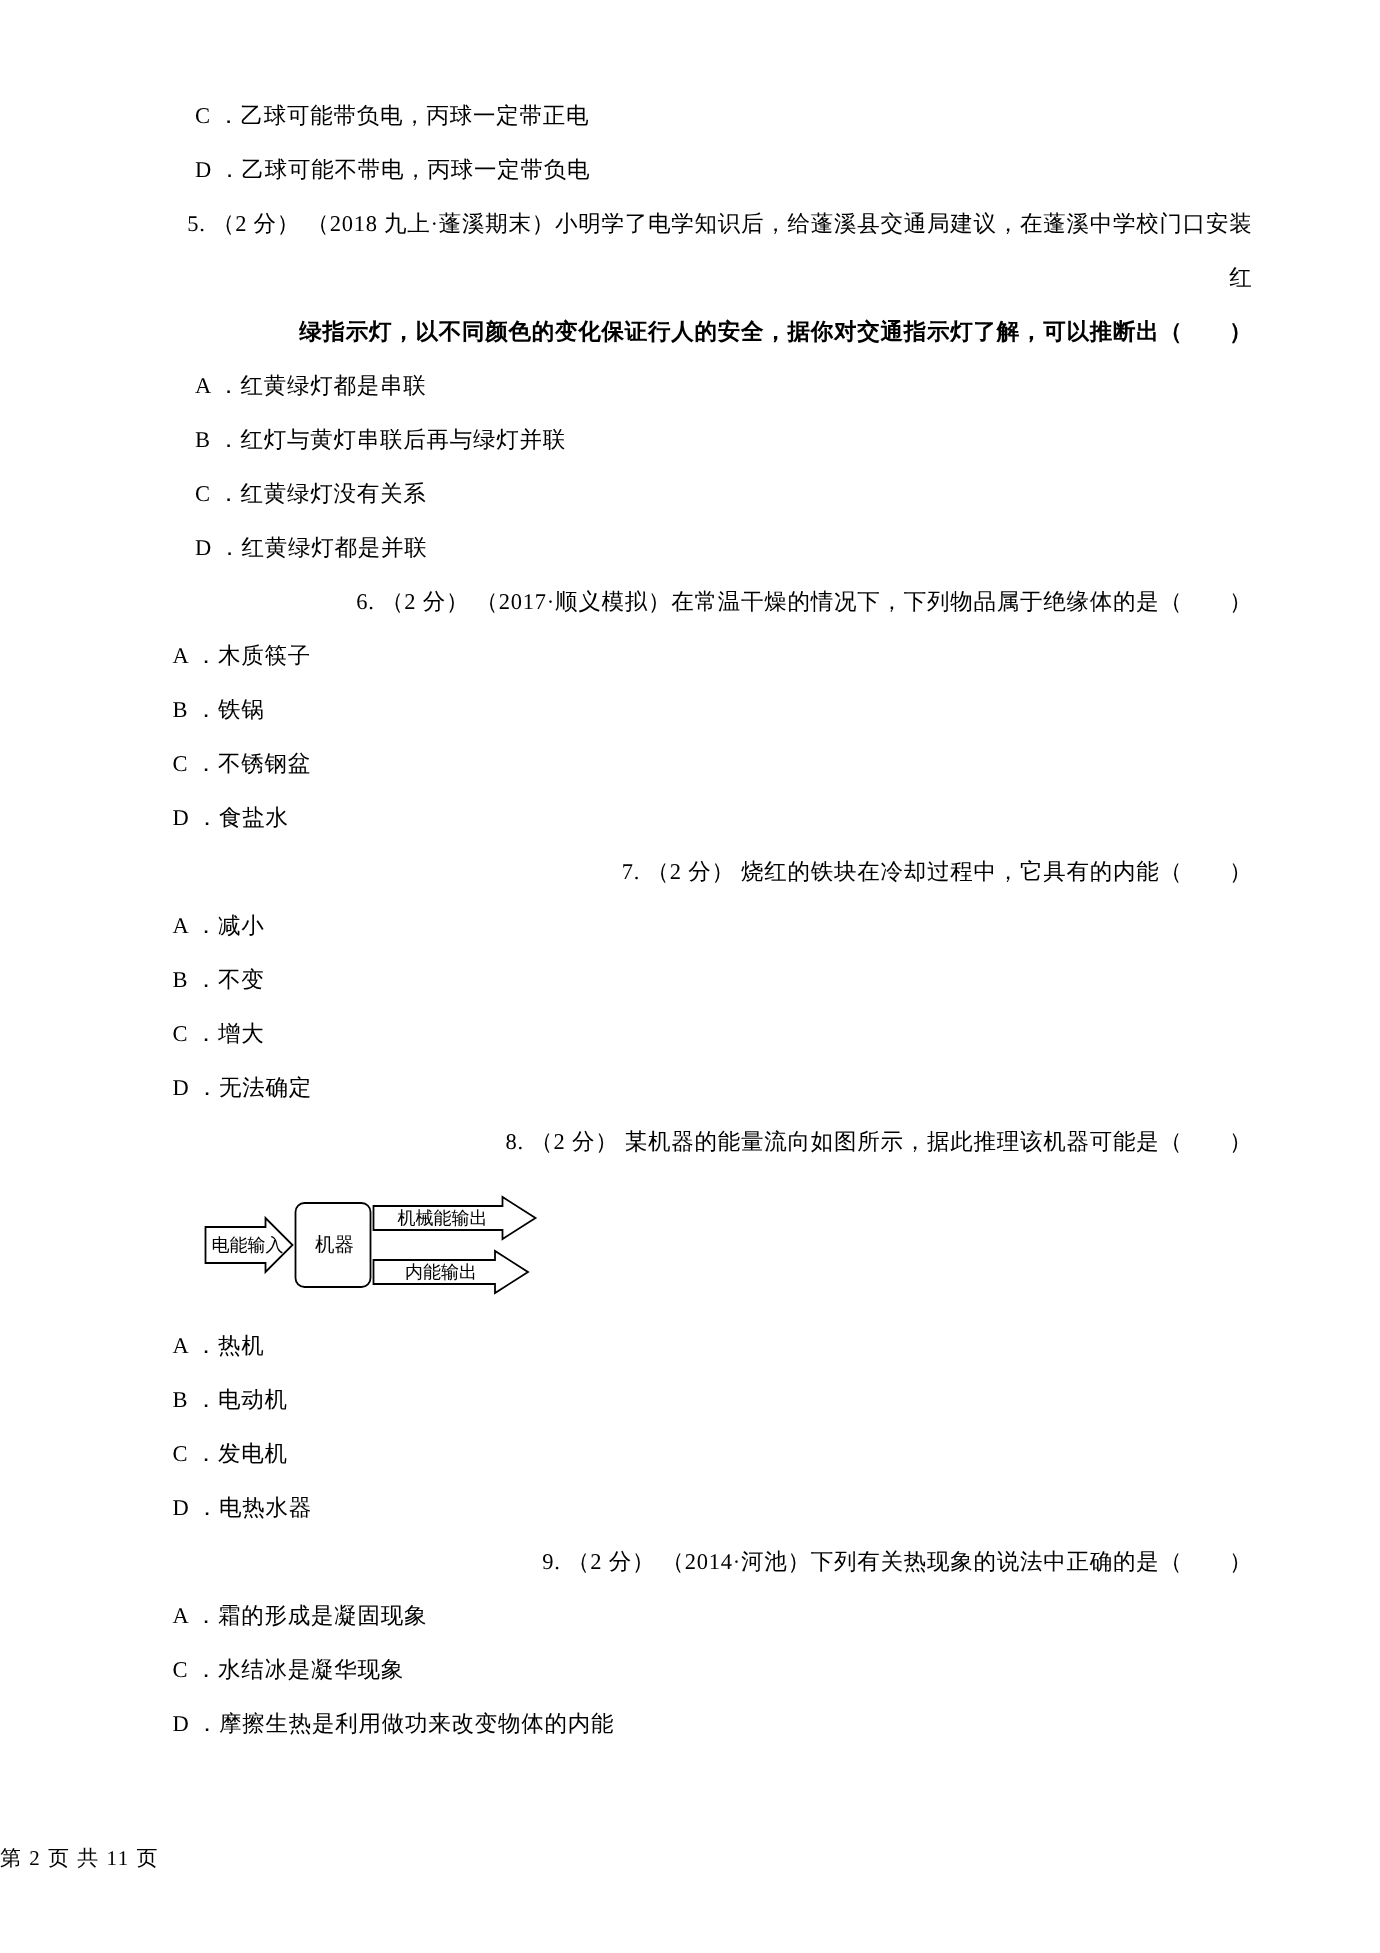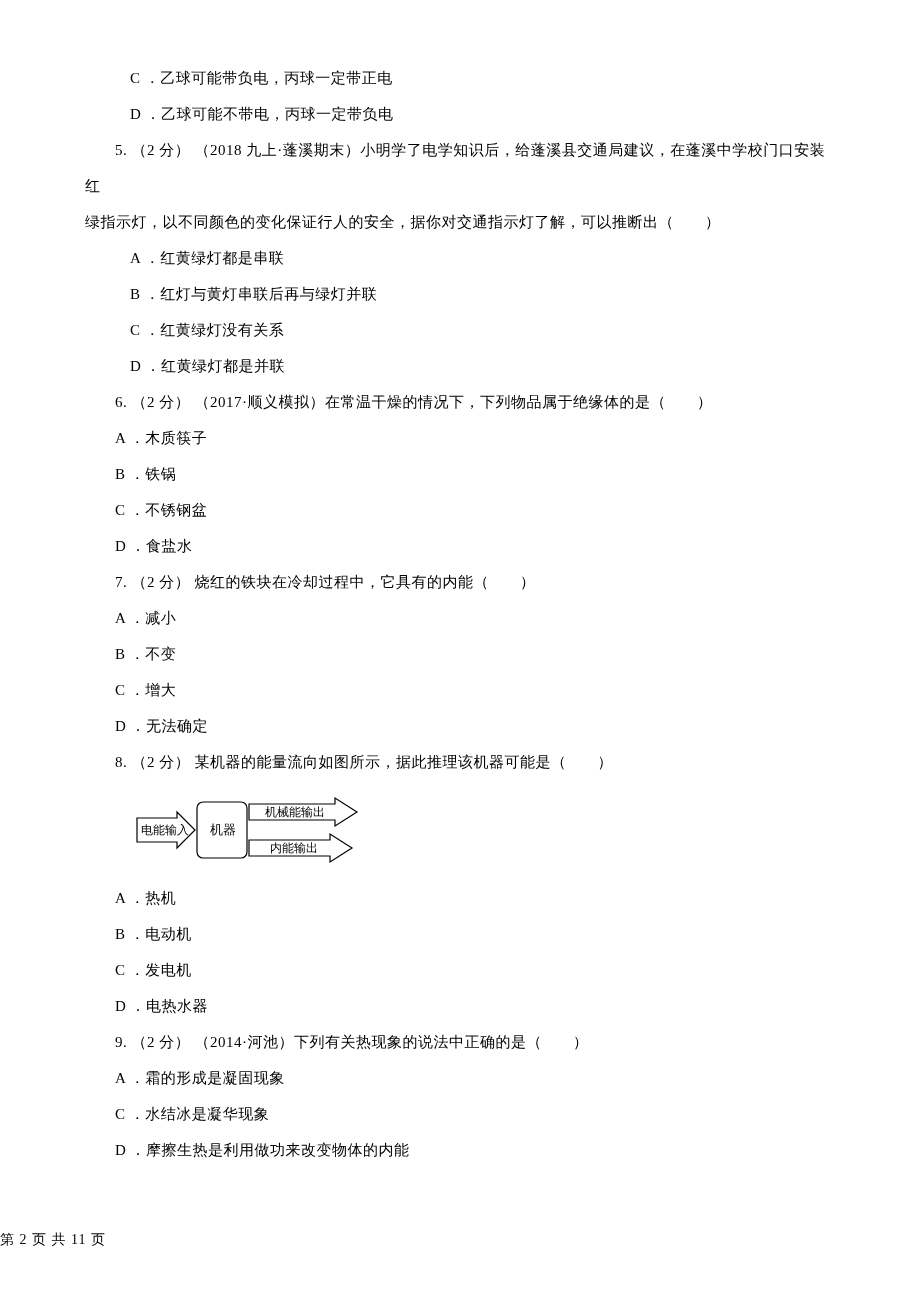--- a/index.html
+++ b/index.html
@@ -15,20 +15,21 @@
       width: 920px;
       min-height: 1302px;
       box-sizing: border-box;
       padding: 60px 85px 56px 85px;
       position: relative;
     }
     .para {
       text-indent: 2em;
       margin: 0;
       letter-spacing: 0.5px;
+      text-align: right;
     }
     .para-noindent {
       text-indent: 0;
       margin: 0;
       padding-left: 2em;
       letter-spacing: 0.5px;
     }
     .option {
       padding-left: 3em;
       margin: 0;
@@ -52,21 +53,21 @@
   </style>
 </head>
 <body>
 
 <div class="page">
 
   <p class="option">C ．乙球可能带负电，丙球一定带正电</p>
   <p class="option">D ．乙球可能不带电，丙球一定带负电</p>
 
   <p class="para">5.  （2 分） （2018 九上·蓬溪期末）小明学了电学知识后，给蓬溪县交通局建议，在蓬溪中学校门口安装红</p>
-  <p class="para" style="text-indent:0;">绿指示灯，以不同颜色的变化保证行人的安全，据你对交通指示灯了解，可以推断出（　　）</p>
+  <p class="para" style="text-indent:0;font-weight:bold;">绿指示灯，以不同颜色的变化保证行人的安全，据你对交通指示灯了解，可以推断出（　　）</p>
   <p class="option">A ．红黄绿灯都是串联</p>
   <p class="option">B ．红灯与黄灯串联后再与绿灯并联</p>
   <p class="option">C ．红黄绿灯没有关系</p>
   <p class="option">D ．红黄绿灯都是并联</p>
 
   <p class="para">6.  （2 分） （2017·顺义模拟）在常温干燥的情况下，下列物品属于绝缘体的是（　　）</p>
   <p class="para-noindent">A ．木质筷子</p>
   <p class="para-noindent">B ．铁锅</p>
   <p class="para-noindent">C ．不锈钢盆</p>
   <p class="para-noindent">D ．食盐水</p>

